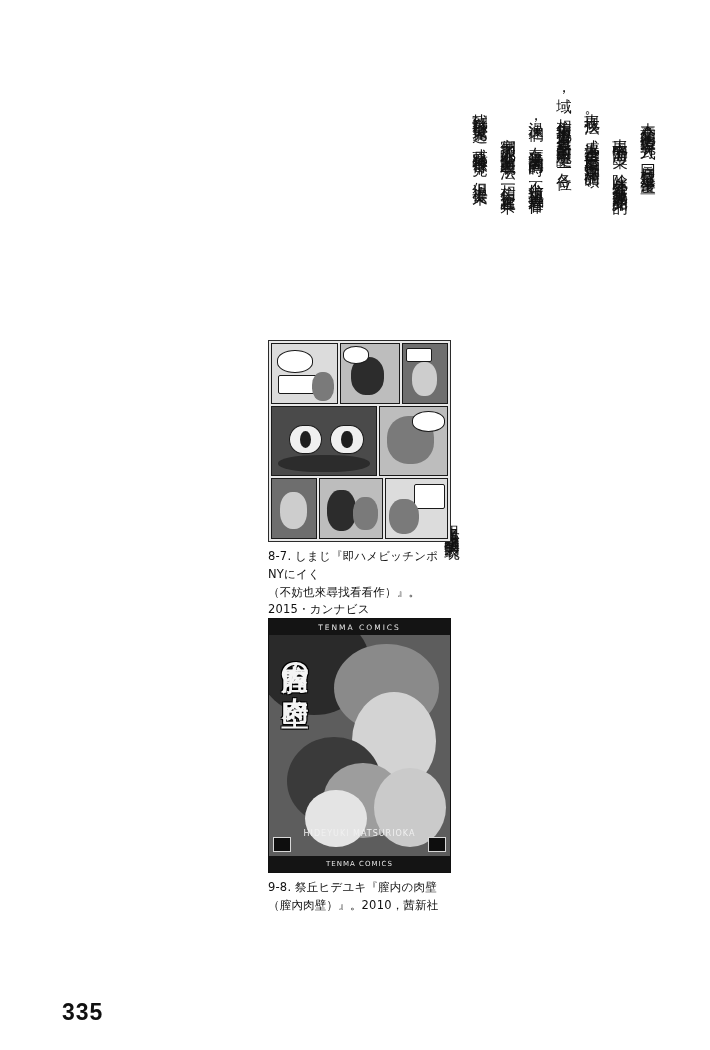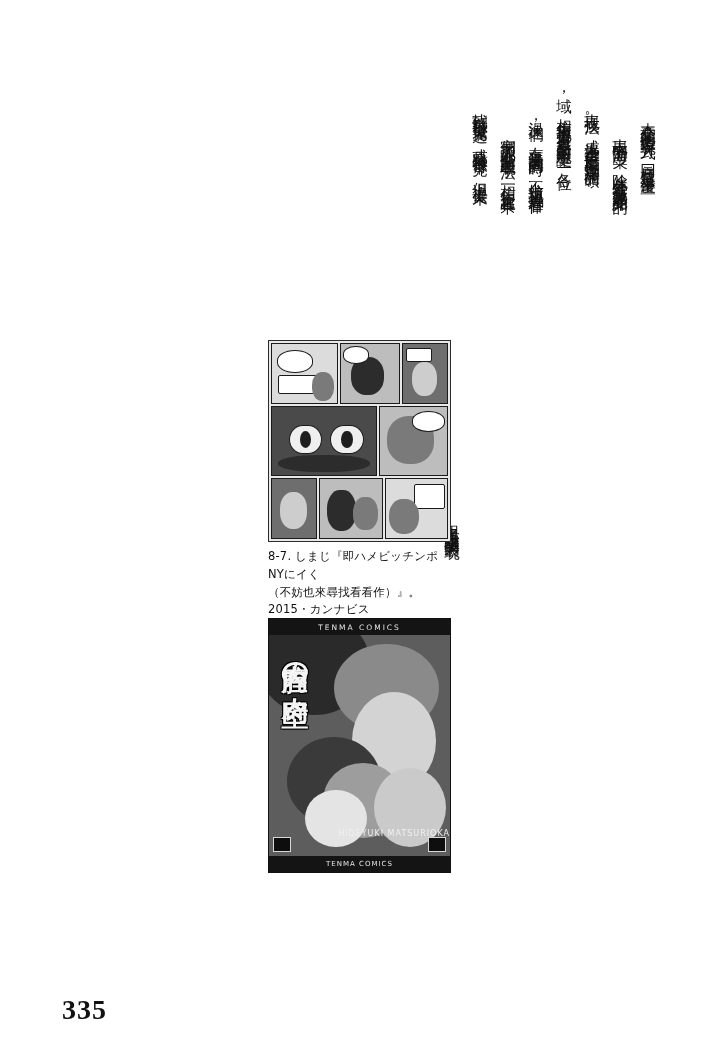--- a/index.html
+++ b/index.html
@@ -45,22 +45,22 @@
     margin-top: 6px;
     white-space: pre-line;
     letter-spacing: 0.2px;
   }
 
   
   .page-number {
     position: absolute;
     left: 62px;
     bottom: 24px;
-    font-family: Liberation Serif, serif;
-    font-size: 28px;
+    font-family: Liberation Sans, sans-serif;
+    font-size: 23px;
     font-weight: bold;
     color: #111111;
     letter-spacing: 1px;
   }
 
   
   .manga {
     width: 100%;
     height: 100%;
     background: #e8e8e8;
@@ -159,21 +159,21 @@
     font-weight: bold;
     font-size: 27px;
     color: #f4f4f4;
     text-shadow: 1px 1px 0 #000, -1px 1px 0 #000, 1px -1px 0 #000, -1px -1px 0 #000;
     letter-spacing: 1px;
   }
   .cover-author {
     position: absolute;
     left: 0; right: 0;
     bottom: 18px;
-    text-align: right;
+    text-align: center;
     color: #f0f0f0;
     font-family: "DejaVu Sans", sans-serif;
     font-size: 8px;
     letter-spacing: 1px;
   }
   .corner-badge {
     position: absolute;
     width: 16px; height: 13px;
     background: #0e0e0e;
     border: 1px solid #d8d8d8;
@@ -255,17 +255,19 @@
           <div class="splash" style="left:58%; top:60%; width:40%; height:36%; background:#cacaca;"></div>
           <div class="splash" style="left:20%; top:70%; width:34%; height:26%; background:#e4e4e4;"></div>
           <div class="vtitle">膣内の肉壁</div>
           <div class="cover-author">HIDEYUKI MATSURIOKA</div>
           <div class="corner-badge" style="left:4px; bottom:4px;"></div>
           <div class="corner-badge" style="right:4px; bottom:4px;"></div>
         </div>
         <div class="cover-botbar">TENMA COMICS</div>
       </div>
     </div>
+    <div class="caption"><span>9-8. 祭丘ヒデユキ『膣内の肉壁</span>
+<span>（膣內肉壁）』。2010，茜新社</span></div>
   </div>
 
   <div class="page-number">335</div>
 
 </div>
 
 </body></html>

